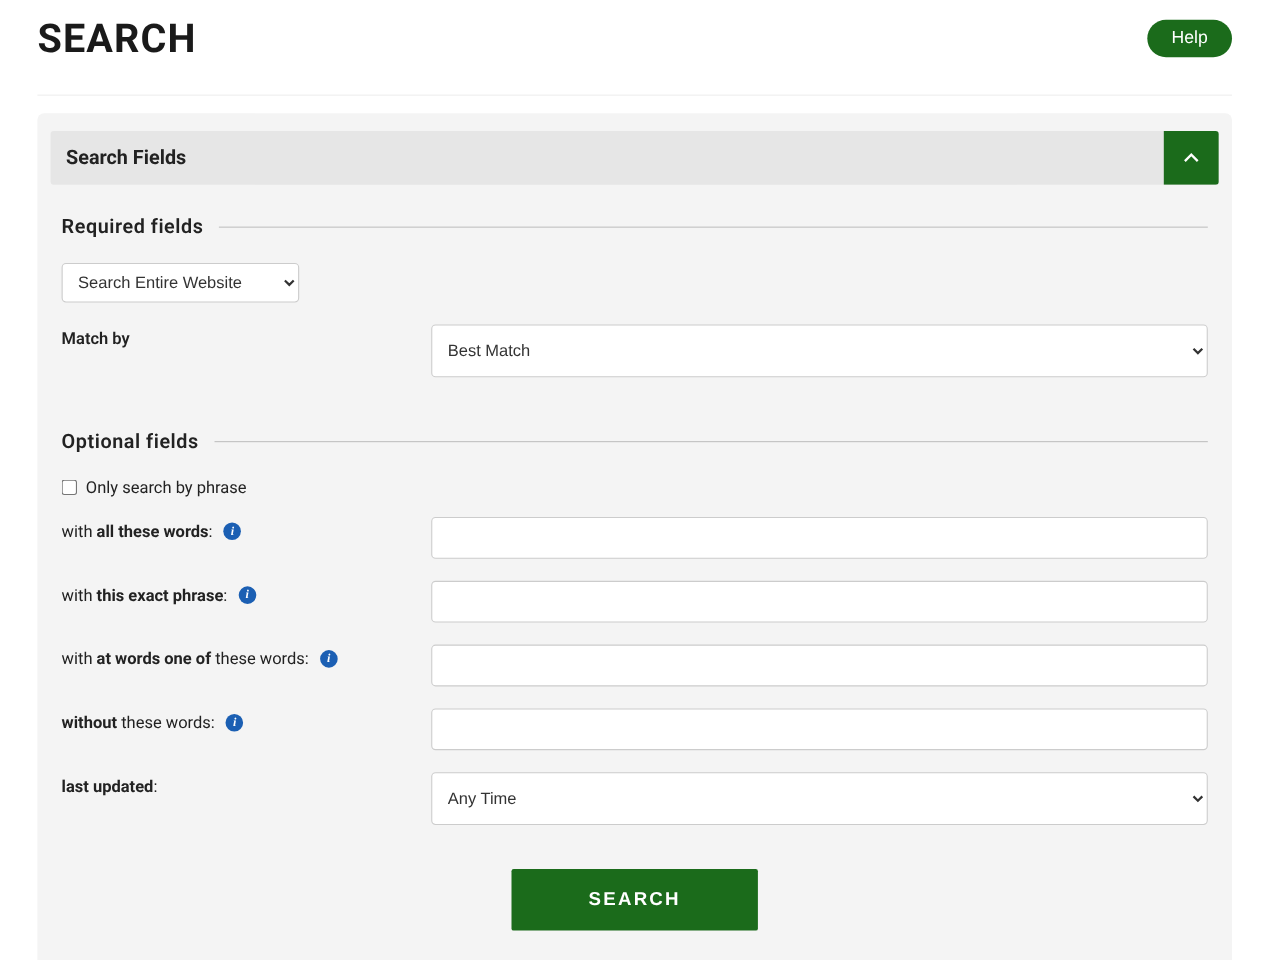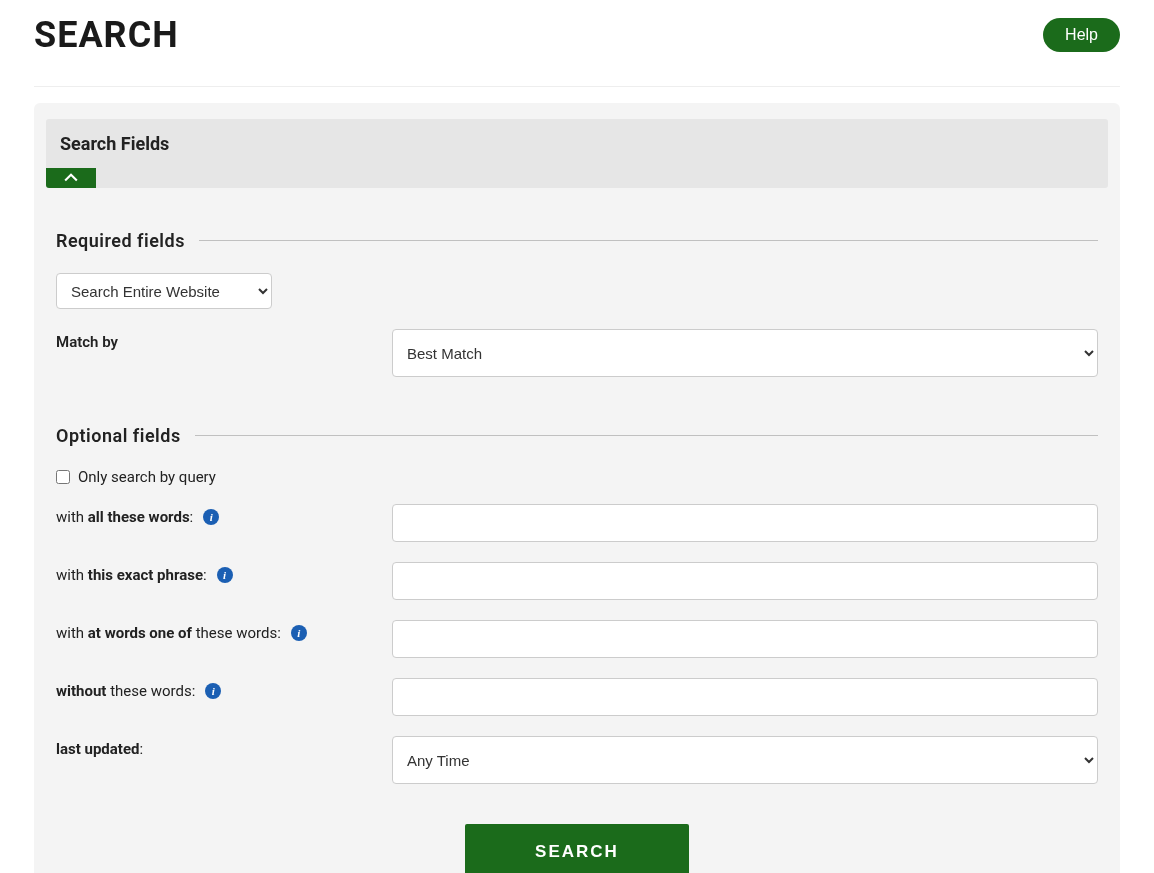--- a/index.html
+++ b/index.html
@@ -41,22 +41,21 @@
       border-radius: 6px;
       margin-top: 16px;
       padding: 16px 12px 40px 12px;
     }
     .section-header-row {
       display: flex;
       align-items: stretch;
       background: #e6e6e6;
       border-radius: 3px;
       overflow: hidden;
-      margin-bottom: 42px;
-      flex-direction: column;
+      margin-bottom: 28px;
     }
     .section-header-title {
       flex: 1;
       padding: 14px 14px;
       font-size: 18px;
       font-weight: 700;
       color: #222;
     }
     .collapse-btn {
       width: 50px;
@@ -240,21 +239,21 @@
 
   <div class="opt-spacer"></div>
 
   <div class="fieldset-label-row">
     <div class="fieldset-label">Optional fields</div>
     <div class="fieldset-line"></div>
   </div>
 
   <div class="checkbox-row">
     <input type="checkbox" style="">
-    <label>Only search by query</label>
+    <label>Only search by phrase</label>
   </div>
 
   <div class="form-row">
     <div class="form-label normal-weight">
       <span>
         <span class="label-normal">with </span><span class="label-bold">all these words</span><span class="label-normal">:</span>
       </span>
       <span class="info-icon">i</span>
     </div>
     <div class="form-control-cell">

